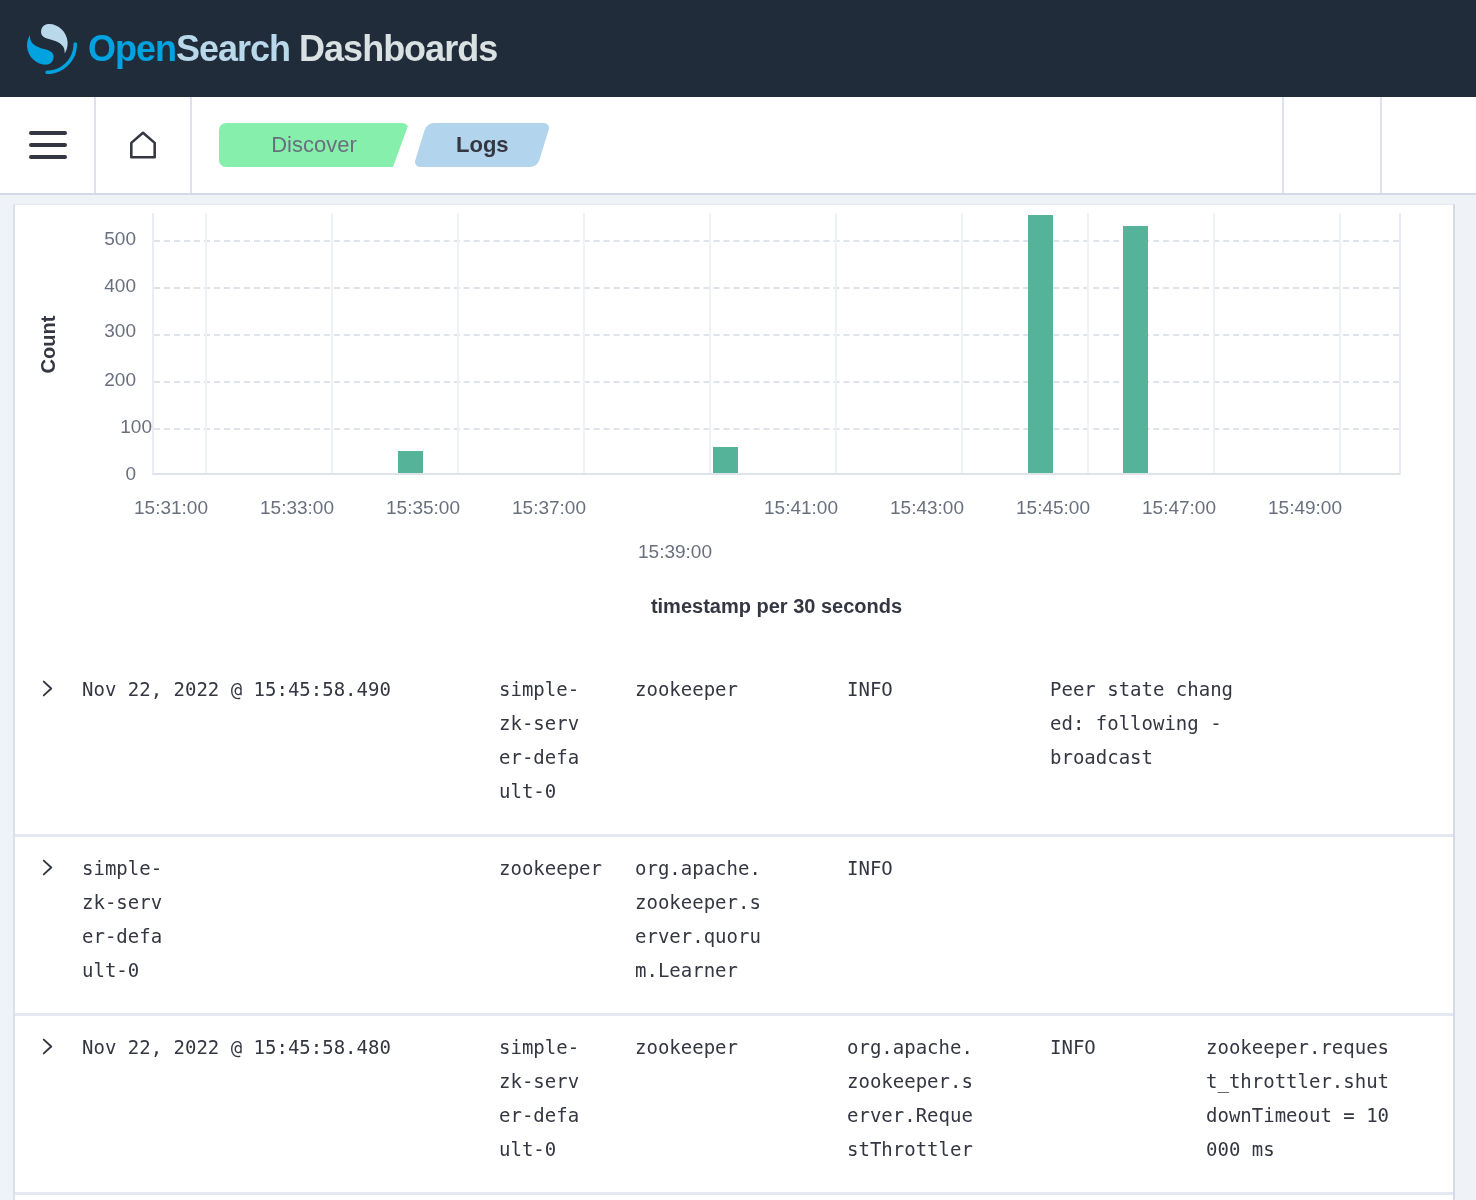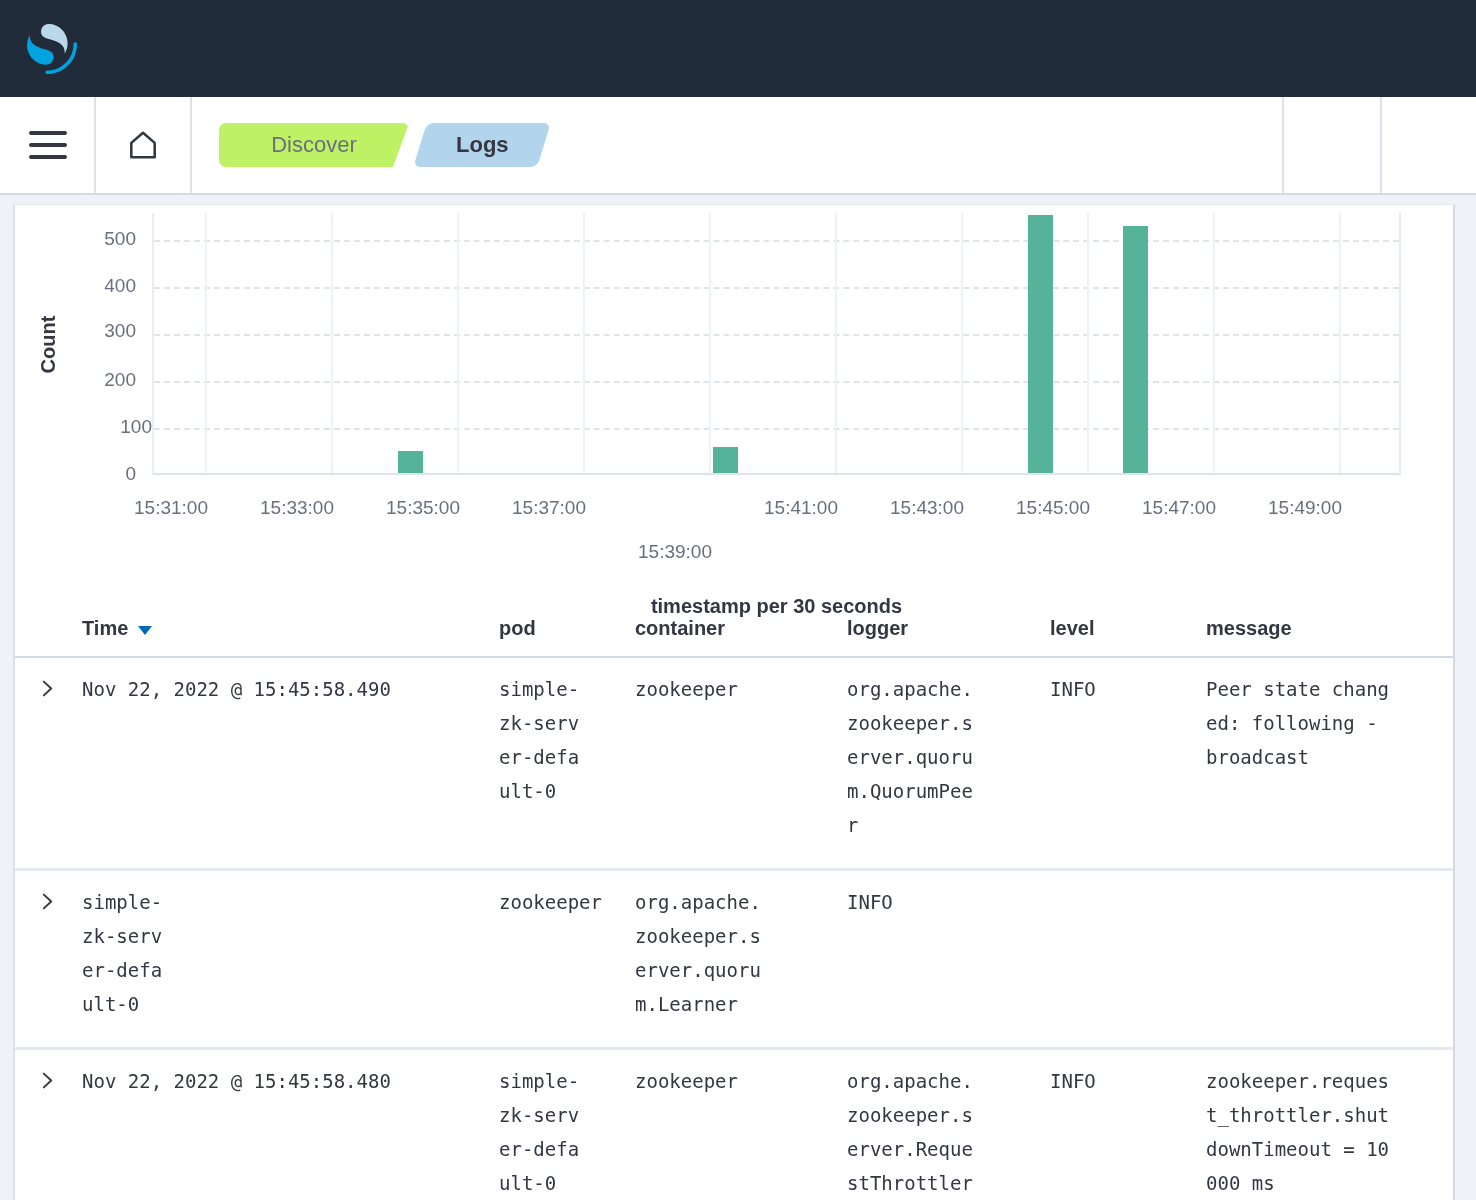--- a/index.html
+++ b/index.html
@@ -20,21 +20,21 @@
   .navbar{position:absolute;left:0;top:97px;width:1476px;height:98px;background:#fff;
     border-bottom:2px solid #d3dae6;}
   .vdiv{position:absolute;top:0;bottom:0;width:2px;background:#dde3ec;}
   .menu-btn{position:absolute;left:29px;top:0;height:96px;width:40px;display:flex;flex-direction:column;
     justify-content:center;gap:8px;cursor:pointer;}
   .menu-btn i{display:block;height:4px;width:38px;background:#343741;border-radius:2px;}
   .home-btn{position:absolute;left:122px;top:0;height:96px;width:42px;display:flex;align-items:center;
     justify-content:center;cursor:pointer;}
   .crumb{position:absolute;top:26px;height:44px;display:flex;align-items:center;justify-content:center;
     font-size:22px;cursor:pointer;}
-  .crumb-discover{left:219px;width:190px;background:#bef264;color:#69707d;border-radius:7px;
+  .crumb-discover{left:219px;width:190px;background:#86efac;color:#69707d;border-radius:7px;
     clip-path:polygon(0 0,100% 0,calc(100% - 16px) 100%,0 100%);}
   .crumb-logs{left:420px;width:124px;background:#b2d4ec;color:#343741;font-weight:600;border-radius:7px;
     transform:skewX(-17deg);}
   .crumb-logs>span{transform:skewX(17deg);}
   .apps-btn{position:absolute;left:1208px;top:130px;width:32px;height:32px;display:grid;
     grid-template-columns:repeat(3,7px);grid-template-rows:repeat(3,7px);gap:5px;cursor:pointer;}
   .apps-btn i{background:#343741;}
   .avatar{position:absolute;left:1298px;top:117px;width:64px;height:64px;border-radius:50%;
     background:#F1D86F;color:#343741;display:flex;align-items:center;justify-content:center;
     font-size:28px;cursor:pointer;}
@@ -79,20 +79,21 @@
 </head>
 <body>
 
 <div class="app-header">
   <div class="brand">
     <svg viewBox="0 0 64 64" aria-hidden="true">
       <path fill="#00A3E0" d="M61.7373 23.5C60.4878 23.5 59.4748 24.513 59.4748 25.7625C59.4748 44.3813 44.3813 59.4748 25.7625 59.4748C24.513 59.4748 23.5 60.4878 23.5 61.7373C23.5 62.9868 24.513 63.9998 25.7625 63.9998C46.8805 63.9998 63.9998 46.8805 63.9998 25.7625C63.9998 24.513 62.9868 23.5 61.7373 23.5Z"></path>
       <path fill="#B9D9EB" d="M48.0814 38C50.2572 34.4505 52.3615 29.7178 51.9475 23.0921C51.0899 9.36724 38.6589 -1.04463 26.9206 0.0837327C22.3253 0.525465 17.6068 4.2712 18.026 10.9805C18.2082 13.8961 19.6352 15.6169 21.9544 16.9399C24.1618 18.1992 26.9978 18.9969 30.2128 19.9011C34.0962 20.9934 38.5531 22.2203 41.979 24.7999C46.0851 27.8916 48.8922 31.4706 48.0814 38Z"></path>
       <path fill="#00A3E0" d="M3.91862 14C1.74276 17.5495 -0.361506 22.2822 0.0524931 28.9079C0.910072 42.6328 13.3411 53.0446 25.0794 51.9163C29.6747 51.4745 34.3932 47.7288 33.974 41.0195C33.7918 38.1039 32.3648 36.3831 30.0456 35.0601C27.8382 33.8008 25.0022 33.0031 21.7872 32.0989C17.9038 31.0066 13.4469 29.7797 10.021 27.2001C5.91495 24.1084 3.10782 20.5294 3.91862 14Z"></path>
     </svg>
+    <div class="wordmark"><span class="wm-open">Open</span><span class="wm-search">Search</span><span class="wm-dash"> Dashboards</span></div>
   </div>
 </div>
 
 <div class="navbar">
   <div class="menu-btn">
     <i></i>
     <i></i>
     <i></i>
   </div>
   <div class="vdiv" style="left:94px;"></div>
@@ -178,56 +179,33 @@
         <div class="xtick" style="left: 371px;">15:35:00</div>
         <div class="xtick" style="left: 497px;">15:37:00</div>
         <div class="xtick" style="left: 623px; margin-top: 44px;">15:39:00</div>
         <div class="xtick" style="left: 749px;">15:41:00</div>
         <div class="xtick" style="left: 875px;">15:43:00</div>
         <div class="xtick" style="left: 1001px;">15:45:00</div>
         <div class="xtick" style="left: 1127px;">15:47:00</div>
         <div class="xtick" style="left: 1253px;">15:49:00</div>
       </div>
 
-    <div class="thead grid-cols">
-      <div></div>
-      <div class="th">
-        <span>Time</span>
-        <span class="sort-arrow"></span>
-      </div>
-      <div class="th">
-          <span>pod</span>
-        </div>
-      <div class="th">
-          <span>container</span>
-        </div>
-      <div class="th">
-          <span>logger</span>
-        </div>
-      <div class="th">
-          <span>level</span>
-        </div>
-      <div class="th">
-          <span>message</span>
-        </div>
-    </div>
 
     <div class="tbody">
   <div class="row grid-cols">
     <div>
       <button class="expand">
         <svg width="17" height="19" viewBox="0 0 16 16">
           <path d="M4.5 1.5 L11.5 8 L4.5 14.5" fill="none" stroke="#343741" stroke-width="1.8" stroke-linecap="round" stroke-linejoin="round"></path>
         </svg>
       </button>
     </div>
     <div class="cell">Nov 22, 2022 @ 15:45:58.490</div>
     <div class="cell cell-pod">simple-zk-server-default-0</div>
     <div class="cell">zookeeper</div>
-    <div class="cell cell-logger">org.apache.zookeeper.server.quorum.QuorumPeer</div>
     <div class="cell">INFO</div>
     <div class="cell cell-msg">Peer state changed: following - broadcast</div>
   </div>
 
   <div class="row grid-cols">
     <div>
       <button class="expand">
         <svg width="17" height="19" viewBox="0 0 16 16">
           <path d="M4.5 1.5 L11.5 8 L4.5 14.5" fill="none" stroke="#343741" stroke-width="1.8" stroke-linecap="round" stroke-linejoin="round"></path>
         </svg>

